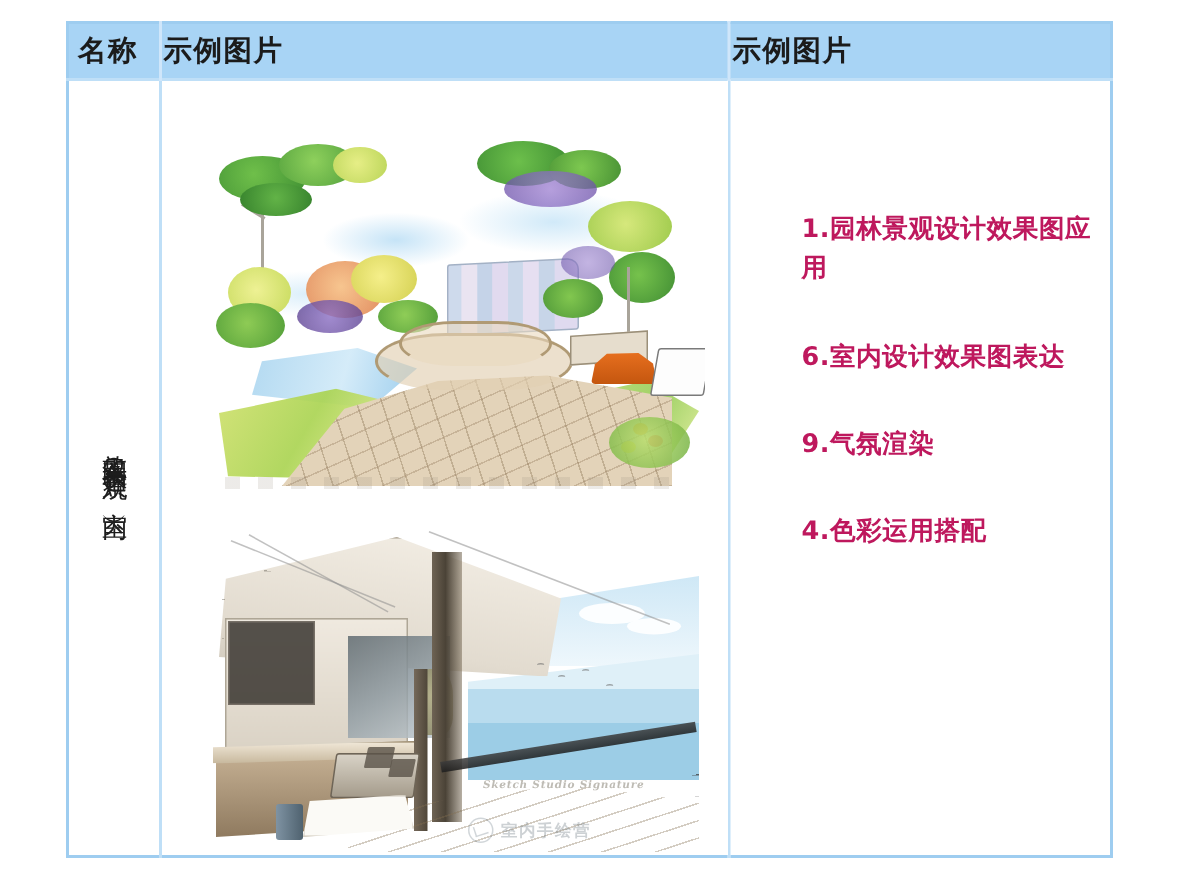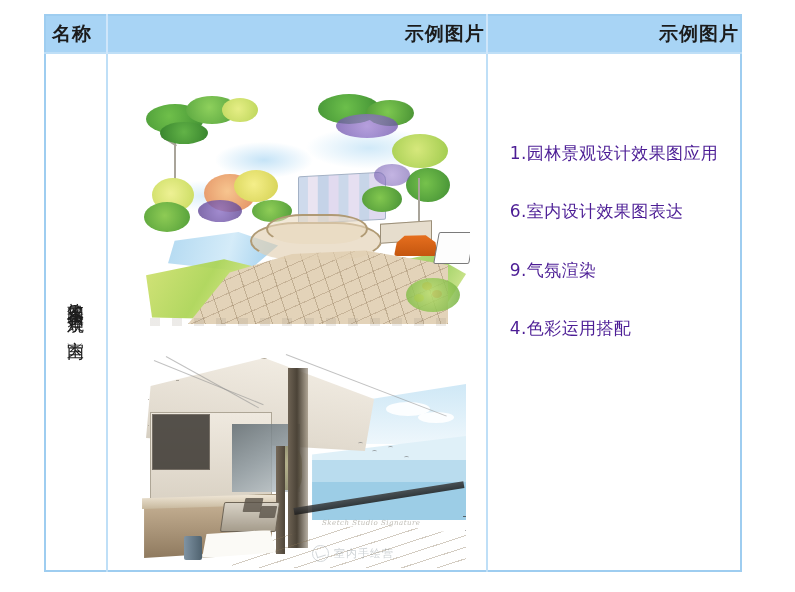--- a/index.html
+++ b/index.html
@@ -12,21 +12,21 @@
 
   
   .course-table{
     position:absolute;left:44px;top:14px;width:698px;height:558px;
     border:2px solid #9ecdf0;border-collapse:collapse;background:#fff;
     box-sizing:border-box;
   }
   .thead-row{height:38px;background:#a8d4f5;}
   .th{
     background:#a8d4f5;color:#1b1b1b;font-size:19px;font-weight:700;
-    text-align:right;vertical-align:middle;letter-spacing:1px;
+    text-align:left;vertical-align:middle;letter-spacing:1px;
     border-right:2px solid #cfe6fa;
   }
   .th.last{border-right:none;}
   .th-name{width:54px;text-align:left;padding-left:6px;}
   .th-img{width:386px;}
   .th-content{width:256px;}
 
   .td{
     border-top:2px solid #bfdff7;
     border-right:2px solid #bfdff7;
@@ -43,21 +43,21 @@
   .vtext span{
     writing-mode:vertical-rl;text-orientation:upright;
     font-size:17px;font-weight:500;color:#1d1d1d;line-height:1.18;
     letter-spacing:2px;white-space:nowrap;
   }
 
   
   .imgcell{position:relative;width:386px;}
   .imgstack{position:relative;width:100%;height:100%;}
 
-  .sketch{position:absolute;background:#fff;overflow:hidden;}
+  .sketch{position:absolute;background:#fff;overflow:hidden;font-weight:bold;}
   .sketch.landscape{left:22px;top:28px;width:340px;height:245px;}
   .sketch.interior{left:28px;top:296px;width:330px;height:218px;}
 
   
   .ls{position:absolute;inset:0;background:#ffffff;}
   .ls .sky{
     position:absolute;left:14px;top:30px;width:300px;height:120px;
     background:
       radial-gradient(ellipse 70px 26px at 40% 40%, rgba(150,205,240,.55), rgba(150,205,240,0) 70%),
       radial-gradient(ellipse 90px 30px at 75% 30%, rgba(163,212,242,.5), rgba(163,212,242,0) 70%),
@@ -282,21 +282,21 @@
     position:absolute;left:186px;top:168px;width:120px;
     font-family:"DejaVu Serif","Liberation Serif",serif;
     font-size:7px;color:#8a8578;opacity:.55;font-style:italic;
     letter-spacing:.5px;line-height:1.5;
   }
 
   
   .contentcell{width:256px;}
   .content-list{
     padding:86px 10px 10px 22px;
-    font-size:17px;color:#4c1d95;line-height:1.55;font-weight:400;
+    font-size:17px;color:#be185d;line-height:1.55;font-weight:700;margin-left:25px;
   }
   .content-item{margin-bottom:32px;letter-spacing:.4px;}
   .content-item:last-child{margin-bottom:0;}
 </style>
 </head>
 <body>
 
 <div class="page">
 
   <table class="course-table">

